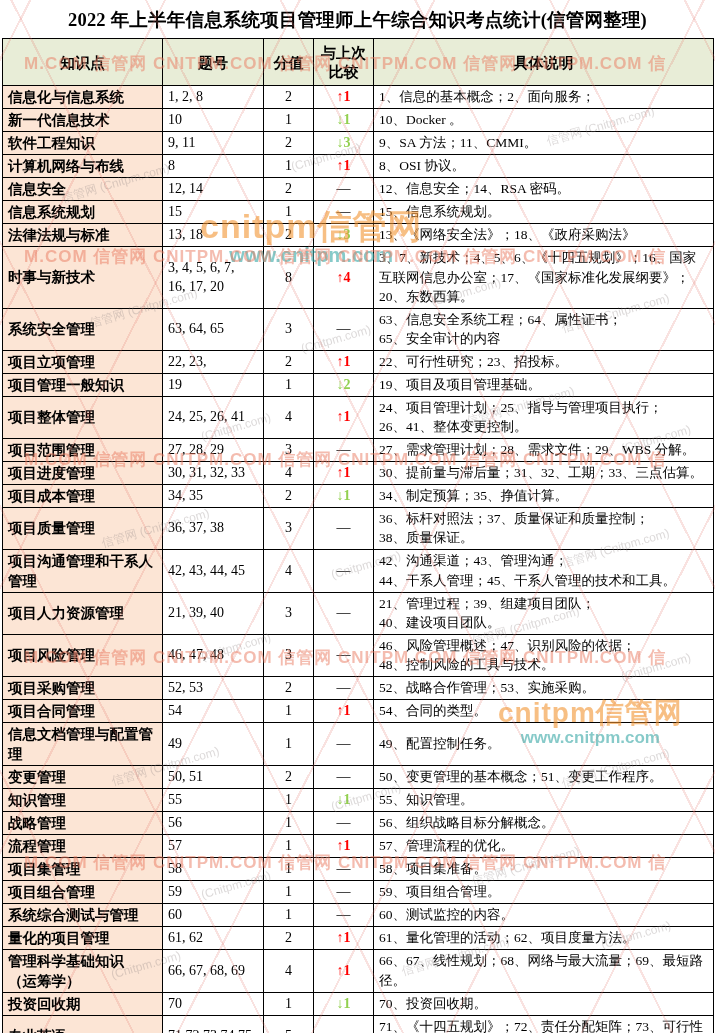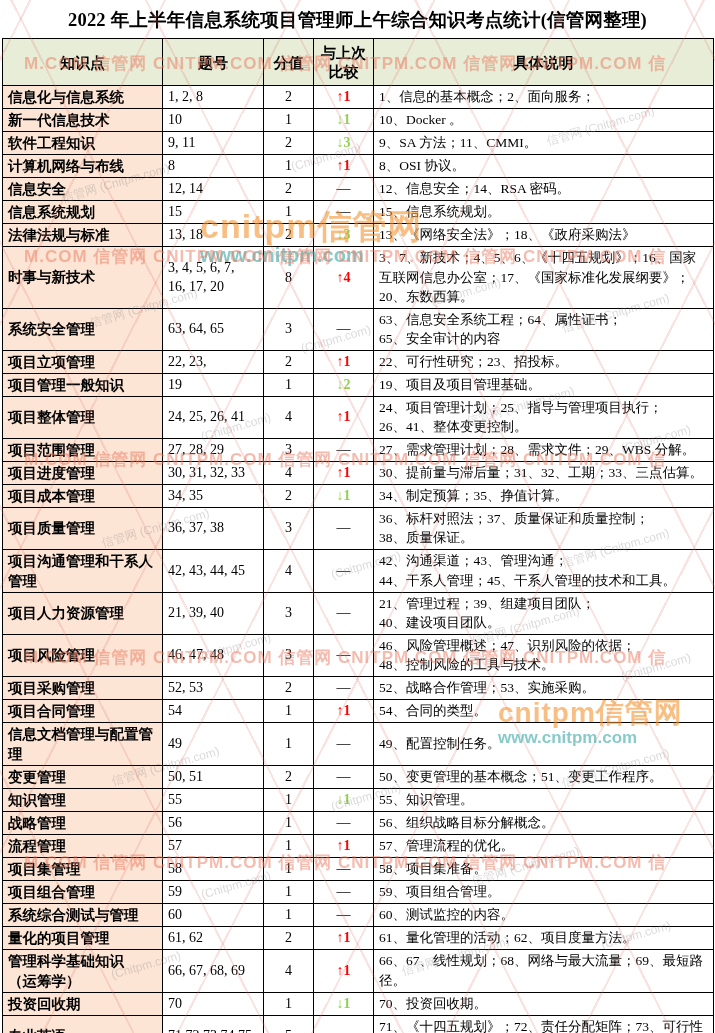--- a/index.html
+++ b/index.html
@@ -50,21 +50,21 @@
     font-weight:bold;font-size:17px;letter-spacing:1px;
     color:rgba(234,122,95,0.50);
     margin-left:24px;
   }
   .wm-scatter{
     position:absolute;
     font-family:"Liberation Sans","DejaVu Sans",sans-serif;
     font-size:12px;color:rgba(140,130,130,0.30);
     transform:rotate(-16deg);white-space:nowrap;
   }
-  .logo{position:absolute;}
+  .logo{position:absolute;text-align:center;}
   .logo-main{
     font-family:"Liberation Sans","DejaVu Sans",sans-serif;
     font-weight:bold;letter-spacing:1px;
     color:rgba(242,148,50,0.60);
   }
   .logo-url{
     font-family:"Liberation Sans","DejaVu Sans",sans-serif;
     font-weight:bold;color:rgba(62,170,168,0.62);
   }
   .logo1{left:200px;top:208px;}

